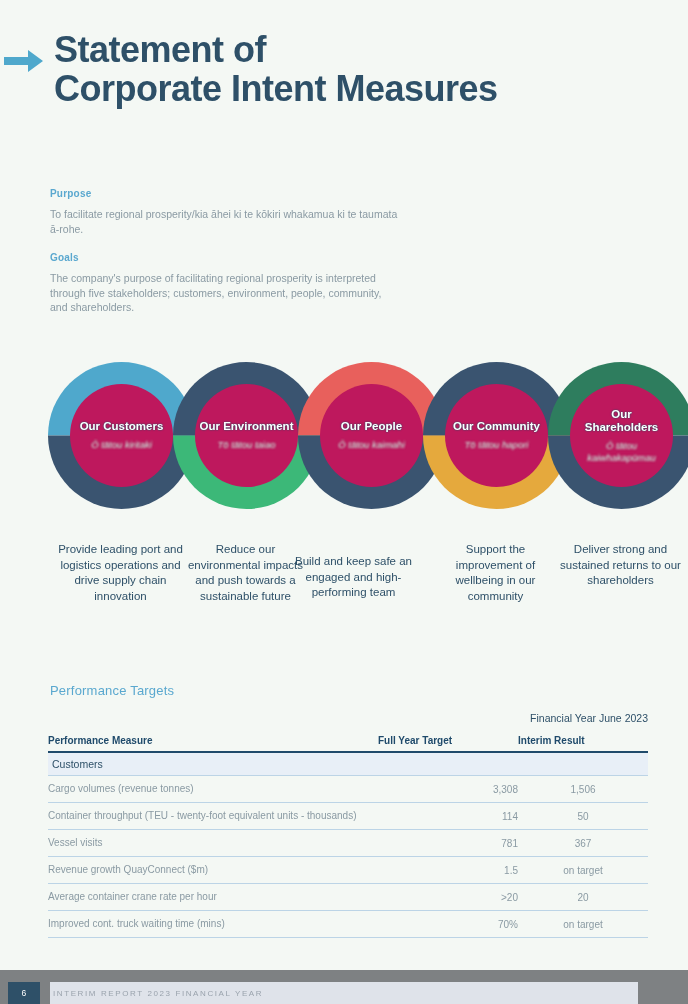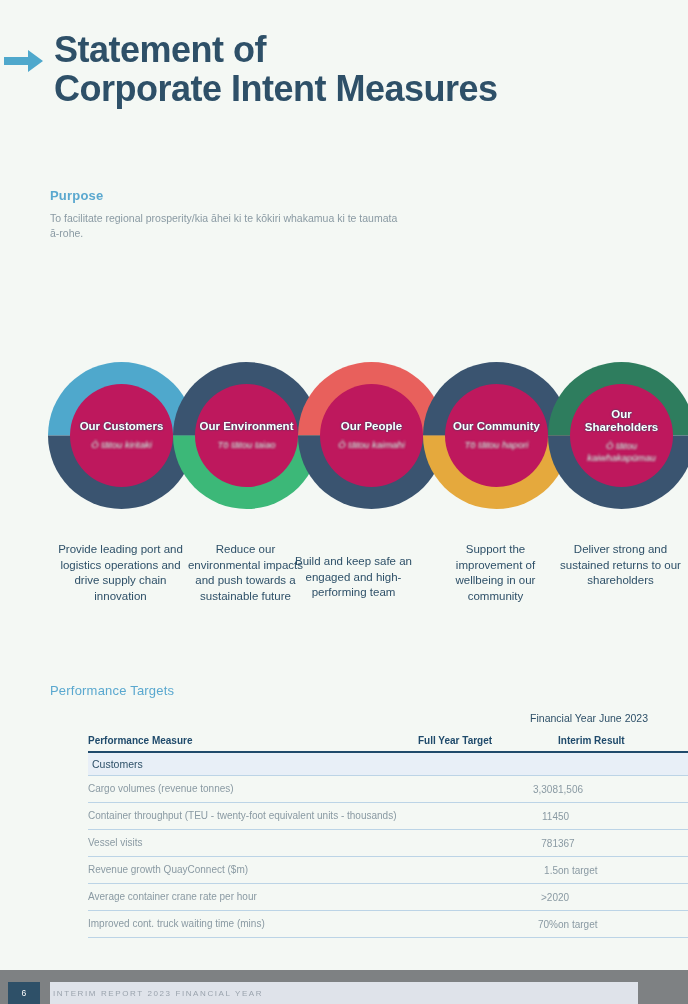--- a/index.html
+++ b/index.html
@@ -42,21 +42,21 @@
     font-size: 36px;
     line-height: 39px;
     font-weight: bold;
     letter-spacing: -0.5px;
   }
   .title-line { display: block; white-space: nowrap; }
 
   
   .section-head {
     color: #5aa8cf;
-    font-size: 13px;
+    font-size: 10px;
     font-weight: bold;
     letter-spacing: 0.2px;
   }
   .body-copy {
     color: #8a9aa3;
     font-size: 10.5px;
     line-height: 14.5px;
   }
   .purpose-block { position: absolute; left: 50px; top: 188px; width: 350px; }
   .purpose-block .body-copy { margin-top: 8px; }
@@ -155,21 +155,20 @@
     right: 40px;
     top: 712px;
     color: #2e5068;
     font-size: 10.5px;
   }
   .table-wrap {
     position: absolute;
     left: 48px;
     top: 733px;
     width: 600px;
-    margin-left: 40px;
   }
   table.pt {
     width: 100%;
     border-collapse: collapse;
     table-layout: fixed;
   }
   table.pt th {
     color: #1f4a6b;
     font-size: 10px;
     font-weight: bold;
@@ -190,21 +189,21 @@
   }
   tr.data-row td {
     font-size: 10px;
     color: #8a9aa3;
     padding: 6px 0;
     border-bottom: 1px solid #bcd4e6;
     vertical-align: middle;
   }
   td.c-measure { padding-left: 100px; line-height: 14px; }
   td.c-target  { text-align: right; padding-right: 14px; color: #8a9aa3; }
-  td.c-interim { text-align: left; padding-right: 4px; color: #8a9aa3; }
+  td.c-interim { text-align: center; padding-right: 4px; color: #8a9aa3; }
 
   
   .footer-band {
     position: absolute;
     left: 0;
     bottom: 0;
     width: 688px;
     height: 34px;
     background: #7e8183;
   }
@@ -254,20 +253,24 @@
       <span class="title-line">Statement of</span>
       <span class="title-line">Corporate Intent Measures</span>
     </div>
   </div>
 
   <div class="purpose-block">
     <div class="section-head">Purpose</div>
     <div class="body-copy">To facilitate regional prosperity/kia āhei ki te kōkiri whakamua ki te taumata ā-rohe.</div>
   </div>
 
+  <div class="goals-block">
+    <div class="section-head">Goals</div>
+    <div class="body-copy">The company's purpose of facilitating regional prosperity is interpreted through five stakeholders; customers, environment, people, community, and shareholders.</div>
+  </div>
 
   <div class="circles-row">
 
     <div class="circle-wrap" style="left:48px;">
       <div class="ring-top" id="r0t" style="background: rgb(79, 168, 204);"></div>
       <div class="ring-bottom" id="r0b" style="background: rgb(58, 84, 112);"></div>
       <div class="inner-disc">
         <div class="disc-title">Our Customers</div>
         <div class="disc-sub">Ō tātou kiritaki</div>
       </div>

